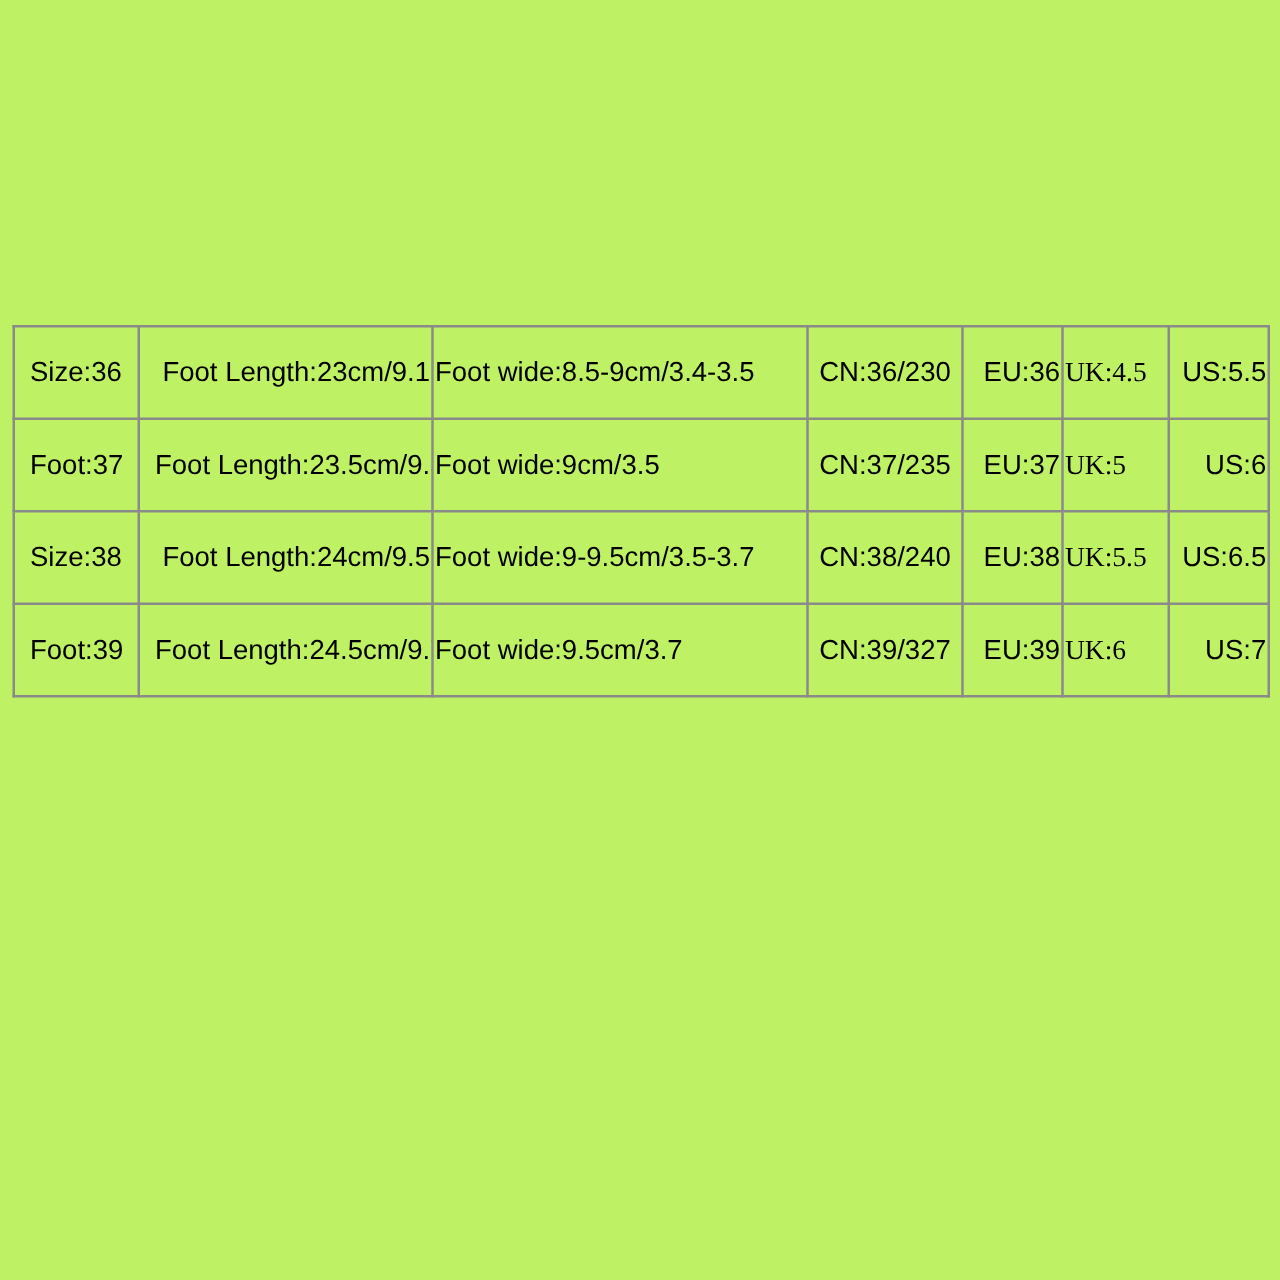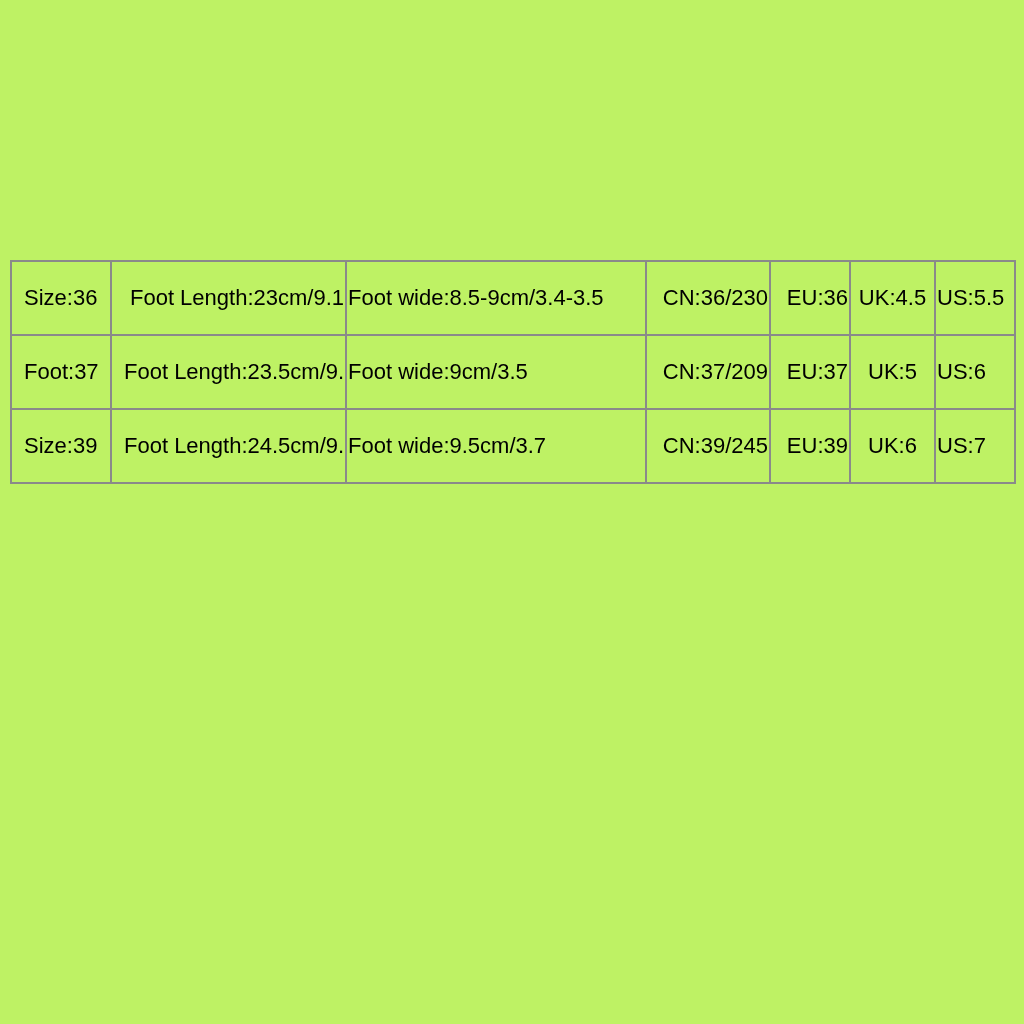--- a/index.html
+++ b/index.html
@@ -39,24 +39,24 @@
   col.c-len   { width: 235px; }
   col.c-wide  { width: 300px; }
   col.c-cn    { width: 124px; }
   col.c-eu    { width: 80px; }
   col.c-uk    { width: 85px; }
   col.c-us    { width: 80px; }
 
   td.c-size  { text-align: left; padding-left: 12px; }
   td.c-len   { text-align: right; padding-left: 12px; }
   td.c-wide  { }
-  td.c-cn    { text-align: right; }
+  td.c-cn    { text-align: center; }
   td.c-eu    { text-align: right; }
-  td.c-uk    { text-align: center; }
-  td.c-us    { text-align: left; margin-top: 24px; }
+  td.c-uk    { text-align: left; font-family: Liberation Serif, serif; }
+  td.c-us    { text-align: right; margin-top: 24px; }
 </style>
 </head>
 <body>
 <div class="wrap">
 
 <table class="sizechart">
   <colgroup>
     <col class="c-size">
         <col class="c-len">
         <col class="c-wide">
@@ -72,30 +72,39 @@
       <td class="c-wide">Foot wide:8.5-9cm/3.4-3.5</td>
       <td class="c-cn">CN:36/230</td>
       <td class="c-eu">EU:36</td>
       <td class="c-uk">UK:4.5</td>
       <td class="c-us">US:5.5</td>
     </tr>
     <tr>
       <td class="c-size">Foot:37</td>
       <td class="c-len">Foot Length:23.5cm/9.3</td>
       <td class="c-wide">Foot wide:9cm/3.5</td>
-      <td class="c-cn">CN:37/209</td>
+      <td class="c-cn">CN:37/235</td>
       <td class="c-eu">EU:37</td>
       <td class="c-uk">UK:5</td>
       <td class="c-us">US:6</td>
     </tr>
     <tr>
-      <td class="c-size">Size:39</td>
+      <td class="c-size">Size:38</td>
+      <td class="c-len">Foot Length:24cm/9.5</td>
+      <td class="c-wide">Foot wide:9-9.5cm/3.5-3.7</td>
+      <td class="c-cn">CN:38/240</td>
+      <td class="c-eu">EU:38</td>
+      <td class="c-uk">UK:5.5</td>
+      <td class="c-us">US:6.5</td>
+    </tr>
+    <tr>
+      <td class="c-size">Foot:39</td>
       <td class="c-len">Foot Length:24.5cm/9.7</td>
       <td class="c-wide">Foot wide:9.5cm/3.7</td>
-      <td class="c-cn">CN:39/245</td>
+      <td class="c-cn">CN:39/327</td>
       <td class="c-eu">EU:39</td>
       <td class="c-uk">UK:6</td>
       <td class="c-us">US:7</td>
     </tr>
   </tbody>
 </table>
 
 </div>
 
 </body></html>

